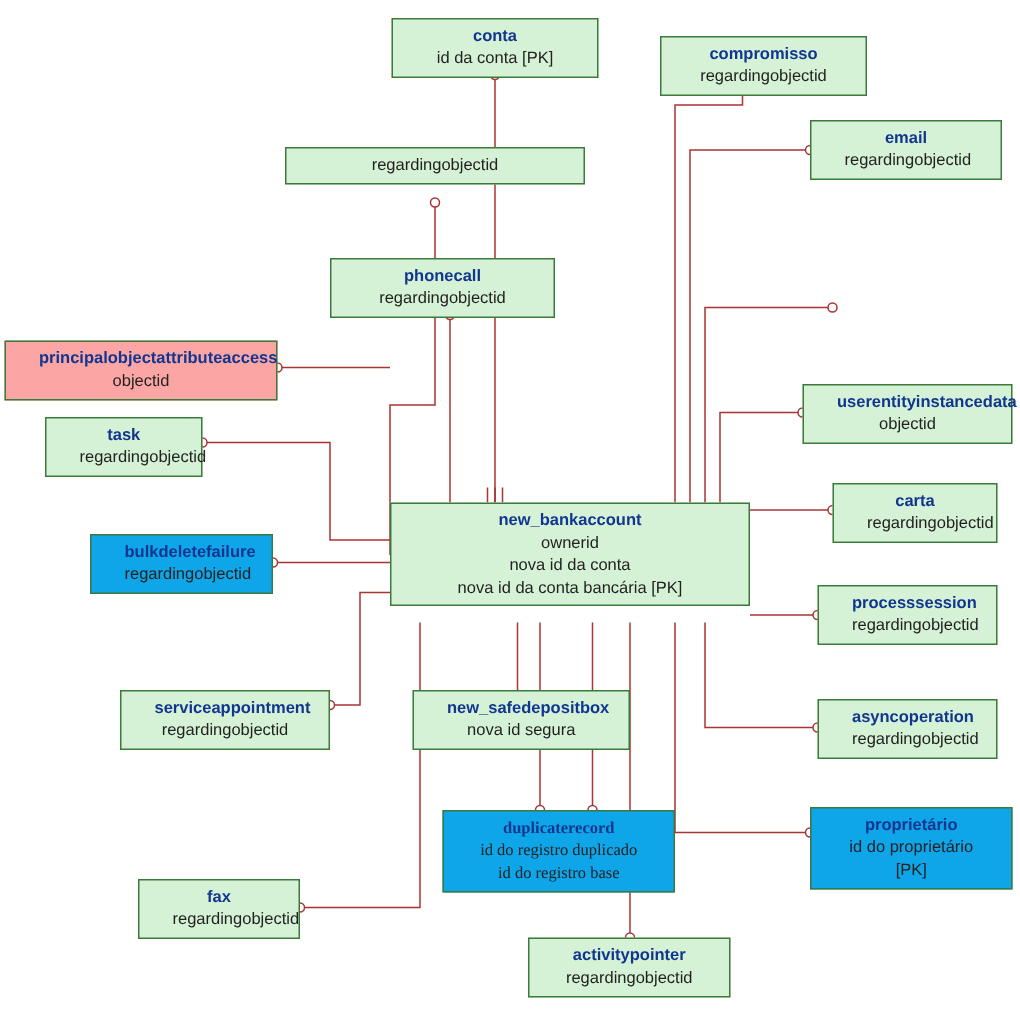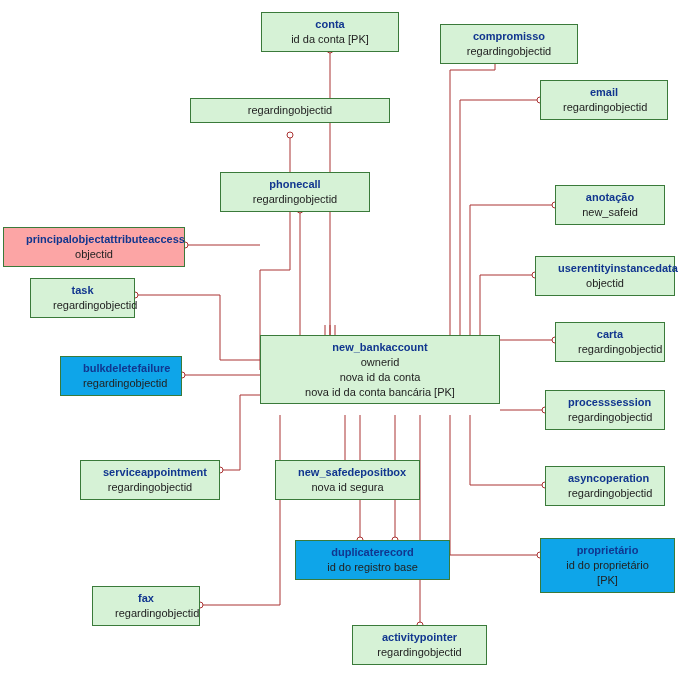--- a/index.html
+++ b/index.html
@@ -125,24 +125,20 @@
 
 <div class="entity" style="left:190px; top:98px; width:200px;">
   <div class="attr">regardingobjectid</div>
 </div>
 
 <div class="entity" style="left:220px; top:172px; width:150px;">
   <div class="title">phonecall</div>
   <div class="attr">regardingobjectid</div>
 </div>
 
-<div class="entity" style="left:555px; top:185px; width:110px;">
-  <div class="title">anotação</div>
-  <div class="attr">new_safeid</div>
-</div>
 
 <div class="entity yellow" style="left:3px; top:227px; width:182px;">
   <div class="title">principalobjectattributeaccess</div>
   <div class="attr">objectid</div>
 </div>
 
 <div class="entity" style="left:535px; top:256px; width:140px;">
   <div class="title">userentityinstancedata</div>
   <div class="attr">objectid</div>
 </div>
@@ -182,22 +178,23 @@
 <div class="entity" style="left:275px; top:460px; width:145px;">
   <div class="title">new_safedepositbox</div>
   <div class="attr">nova id segura</div>
 </div>
 
 <div class="entity" style="left:545px; top:466px; width:120px;">
   <div class="title">asyncoperation</div>
   <div class="attr">regardingobjectid</div>
 </div>
 
-<div class="entity white" style="left:295px; top:540px; width:155px;">
+<div class="entity white" style="left:295px; top:540px; width:155px;font-family:Liberation Serif, serif;">
   <div class="title">duplicaterecord</div>
+  <div class="attr">id do registro duplicado</div>
   <div class="attr">id do registro base</div>
 </div>
 
 <div class="entity white" style="left:540px; top:538px; width:135px;">
   <div class="title">proprietário</div>
   <div class="attr">id do proprietário  [PK]</div>
 </div>
 
 <div class="entity" style="left:92px; top:586px; width:108px;">
   <div class="title">fax</div>

